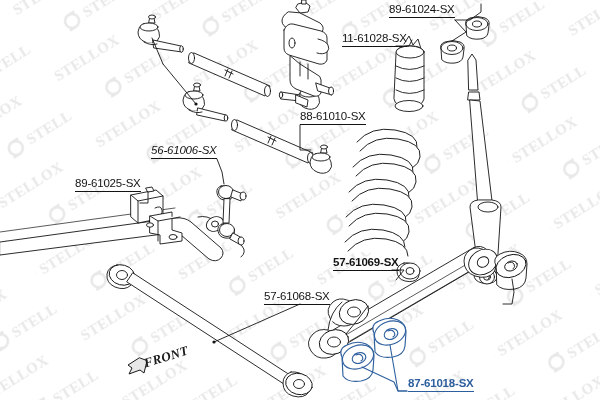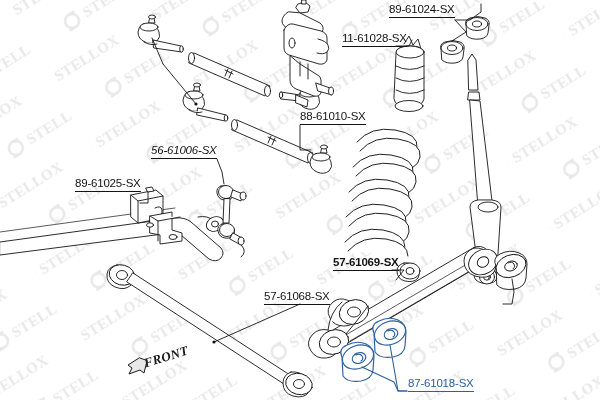--- a/index.html
+++ b/index.html
@@ -44,20 +44,21 @@
     letter-spacing: -0.2px;
     color: #141414;
     white-space: nowrap;
     border-bottom: 1.1px solid #141414;
     padding-bottom: 1px;
     line-height: 13px;
   }
   .part-label.highlight {
     color: #2d5f9e;
     border-bottom-color: #2d5f9e;
+    font-weight: bold;
   }
   .front-marker {
     position: absolute;
     font-family: "Liberation Serif", serif;
     font-weight: bold;
     font-style: italic;
     font-size: 13px;
     color: #1a1a1a;
     white-space: nowrap;
     transform: rotate(-17deg);

